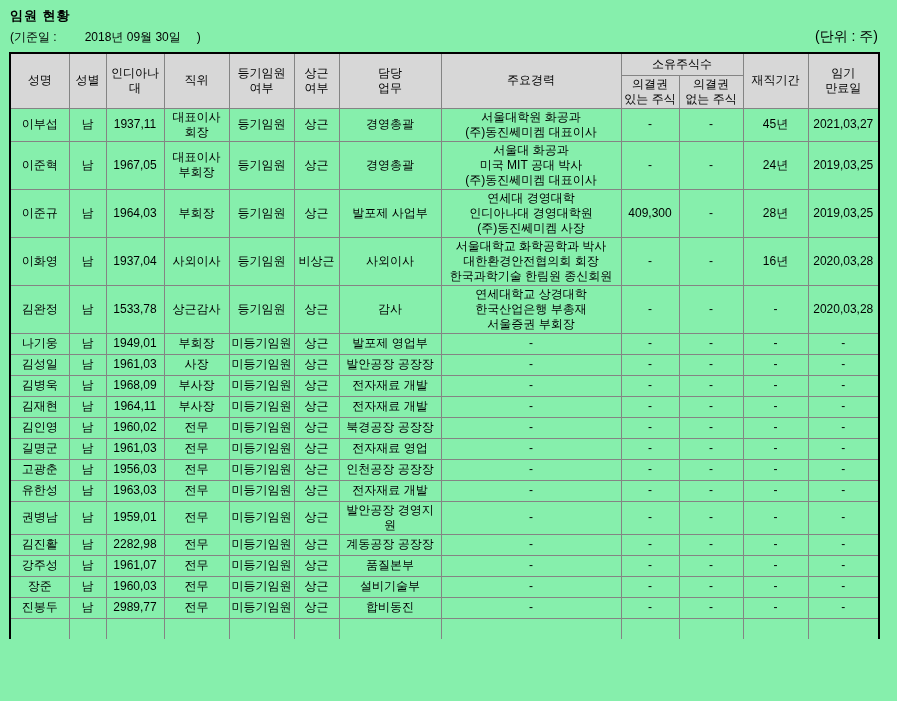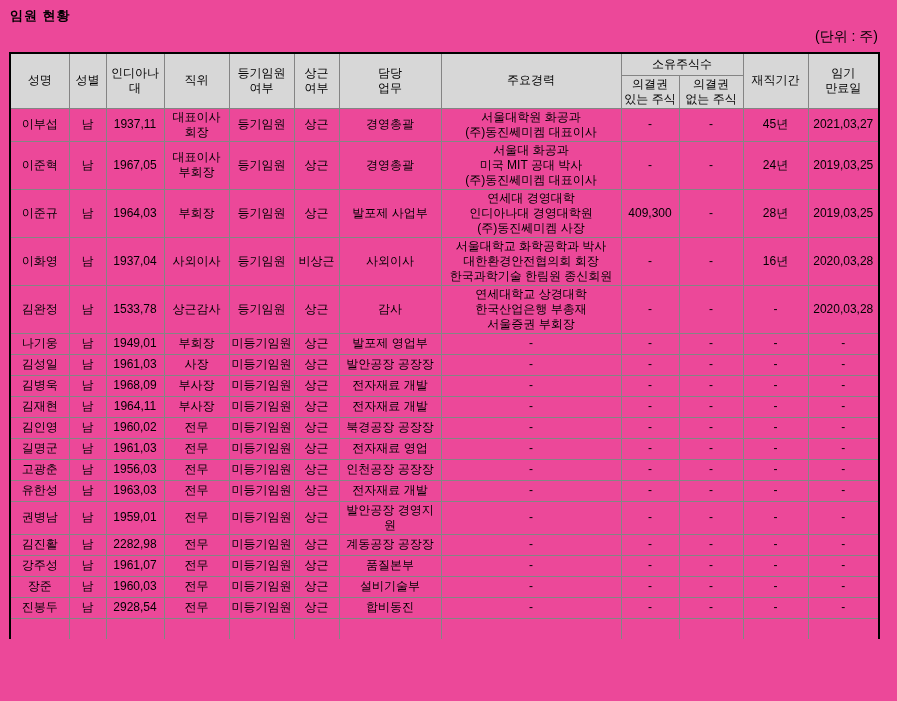--- a/index.html
+++ b/index.html
@@ -1,19 +1,19 @@
 <!DOCTYPE html>
 <html><head>
 <meta charset="utf-8">
 <style>
   html,body{margin:0;padding:0;background:#fff;}
   .page{
     position:relative;
     width:897px;height:701px;
-    background:#ec4899;
+    background:#86efac;
     font-family:"Liberation Sans","DejaVu Sans",sans-serif;
     color:#000;
     overflow:hidden;
   }
   .doc-title{
     position:absolute;left:10px;top:7px;
     font-size:13px;font-weight:bold;letter-spacing:1px;
   }
   .meta-line{
     position:absolute;left:10px;top:28px;width:868px;
@@ -54,20 +54,25 @@
   tr.partial td{border-bottom:none;height:4px;padding:0;}
 </style>
 </head>
 <body>
 
 <div class="page">
 
   <div class="doc-title">임원 현황</div>
 
   <div class="meta-line">
+    <div class="meta-left">
+      <span>(기준일 :</span>
+      <span class="base-date-value">2018년 09월 30일</span>
+      <span class="base-date-close">)</span>
+    </div>
     <span class="unit-note">(단위 : 주)</span>
   </div>
 
   <table class="exec">
     <colgroup>
       <col style="width:59px">
         <col style="width:37px">
         <col style="width:58px">
         <col style="width:65px">
       <col style="width:65px">
@@ -350,21 +355,21 @@
       <td>설비기술부</td>
       <td class="pre">-</td>
       <td class="num">-</td>
       <td class="num">-</td>
       <td>-</td>
       <td>-</td>
     </tr>
         <tr>
       <td>진봉두</td>
       <td>남</td>
-      <td>2928,54</td>
+      <td>2989,77</td>
       <td class="pre">전무</td>
       <td>미등기임원</td>
       <td>상근</td>
       <td>합비동진</td>
       <td class="pre">-</td>
       <td class="num">-</td>
       <td class="num">-</td>
       <td>-</td>
       <td>-</td>
     </tr>

